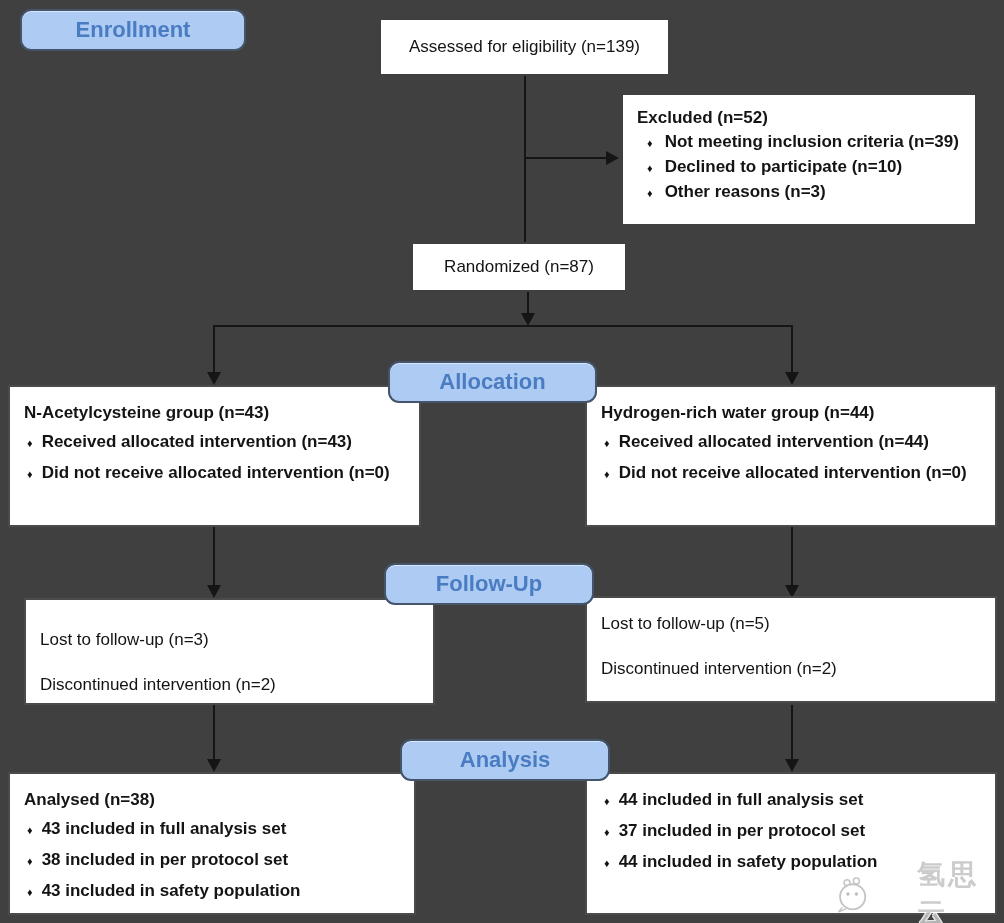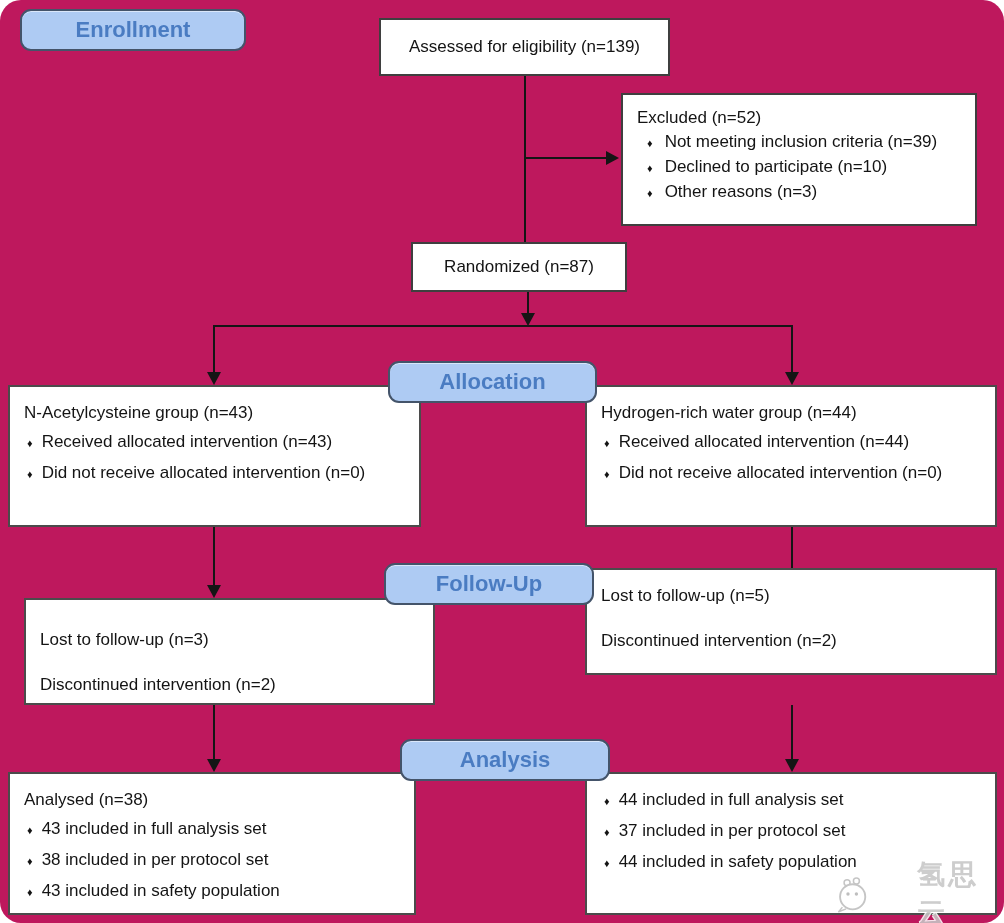--- a/index.html
+++ b/index.html
@@ -1,26 +1,26 @@
 <!DOCTYPE html>
 <html><head>
 <meta charset="utf-8">
 <style>
   html,body{margin:0;padding:0;background:#ffffff;}
   .canvas{
-    position:relative;width:1004px;height:923px;background:#be185d;
-    font-family:"Liberation Sans","DejaVu Sans",sans-serif;color:#111;overflow:hidden;border-radius:21px;
+    position:relative;width:1004px;height:923px;background:#404040;
+    font-family:"Liberation Sans","DejaVu Sans",sans-serif;color:#111;overflow:hidden;
   }
   
   .box{
     position:absolute;background:#ffffff;border:2px solid #4b4b4b;
     box-sizing:border-box;font-size:17px;color:#141414;z-index:2;
   }
   .box.center{display:flex;align-items:center;justify-content:center;text-align:center;}
-  .box.pad{padding:11px 12px 0 14px;}
+  .box.pad{padding:11px 12px 0 14px;font-weight:bold;}
   .line{line-height:29px;white-space:nowrap;}
   .excl .line{line-height:24px;}
   .bullet-line{display:flex;align-items:baseline;white-space:nowrap;}
   .diamond{font-size:11px;margin:0 9px 0 3px;flex:0 0 auto;}
   .excl .diamond{margin:0 12px 0 10px;}
   .fu-line{line-height:26px;white-space:nowrap;}
   .fu-line + .fu-line{margin-top:19px;}
   
   .pill{
     position:absolute;background:#aecbf3;border:2px solid #44546a;border-radius:11px;
@@ -134,21 +134,21 @@
       <span class="diamond">♦</span>
       <span>Did not receive allocated intervention (n=0)</span>
     </div>
   </div>
 
   <div class="box" style="left:24px;top:598px;width:411px;height:107px;padding:27px 12px 0 14px;">
     <div class="fu-line">Lost to follow-up (n=3)</div>
     <div class="fu-line">Discontinued intervention (n=2)</div>
   </div>
 
-  <div class="box" style="left:585px;top:568px;width:412px;height:107px;padding:13px 12px 0 14px;">
+  <div class="box" style="left:585px;top:596px;width:412px;height:107px;padding:13px 12px 0 14px;">
     <div class="fu-line">Lost to follow-up (n=5)</div>
     <div class="fu-line">Discontinued intervention (n=2)</div>
   </div>
 
   <div class="box pad" style="left:8px;top:772px;width:408px;height:143px;">
     <div class="line">Analysed  (n=38)</div>
     <div class="bullet-line line">
       <span class="diamond">♦</span>
       <span>43 included in full analysis set</span>
     </div>

